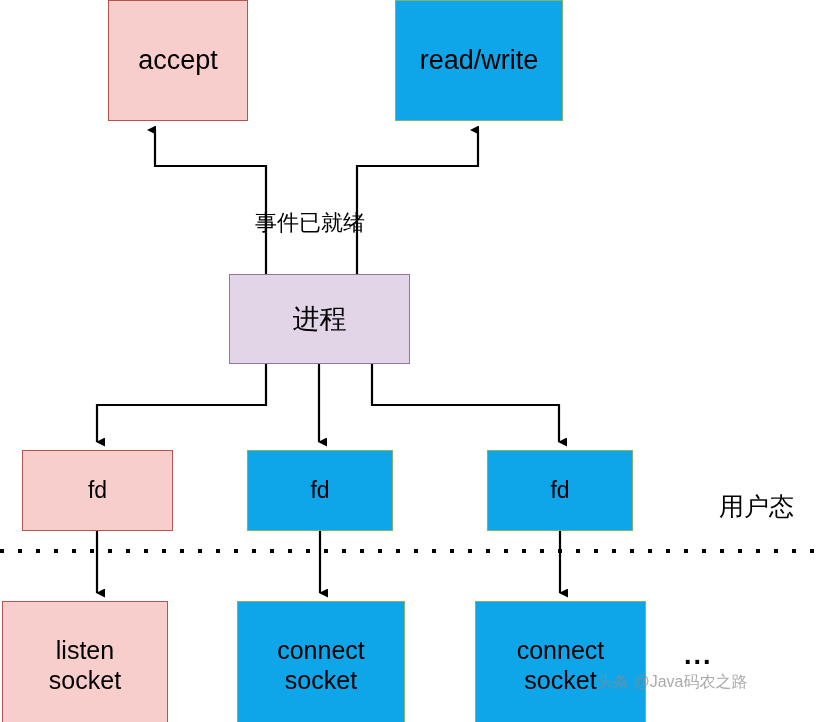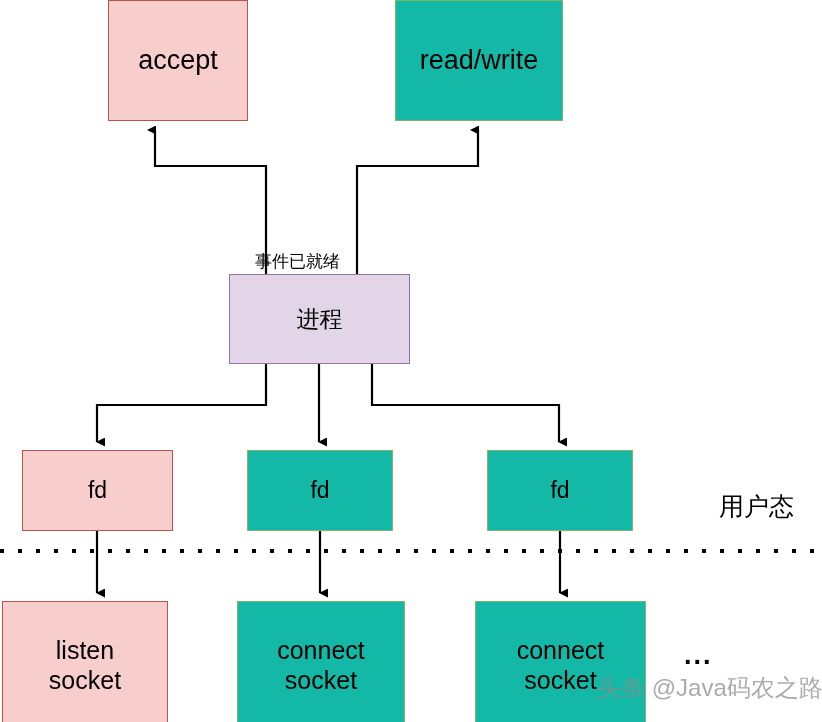--- a/index.html
+++ b/index.html
@@ -23,54 +23,54 @@
     border: 1.4px solid #000;
     display: flex;
     align-items: center;
     justify-content: center;
     text-align: center;
     color: #000000;
     line-height: 1.22;
     white-space: pre-line;
   }
   .node.pink   { background: #f8cecc; border-color: #b85450; }
-  .node.green  { background: #14b8a6; border-color: #82b366; }
+  .node.green  { background: #0ea5e9; border-color: #82b366; }
   .node.purple { background: #e1d5e7; border-color: #9673a6; }
 
   .n-accept     { left: 72px;  top: 0px;   width: 140px; height: 121px; font-size: 27px; margin-left: 36px; }
   .n-readwrite  { left: 395px; top: 0px;   width: 168px; height: 121px; font-size: 27px; }
-  .n-process    { left: 229px; top: 274px; width: 181px; height: 90px;  font-size: 23px; }
+  .n-process    { left: 229px; top: 274px; width: 181px; height: 90px;  font-size: 27px; }
   .n-fd1        { left: 22px;  top: 450px; width: 151px; height: 81px;  font-size: 23px; }
   .n-fd2        { left: 247px; top: 450px; width: 146px; height: 81px;  font-size: 23px; }
   .n-fd3        { left: 487px; top: 450px; width: 146px; height: 81px;  font-size: 23px; }
   .n-listen     { left: 2px;   top: 601px; width: 166px; height: 128px; font-size: 25px; }
   .n-conn2      { left: 237px; top: 601px; width: 168px; height: 128px; font-size: 25px; }
   .n-conn3      { left: 475px; top: 601px; width: 171px; height: 128px; font-size: 25px; }
 
   .edge-layer {
     position: absolute;
     left: 0; top: 0;
     width: 822px;
     height: 722px;
     pointer-events: none;
   }
   .label {
     position: absolute;
     color: #000000;
     white-space: nowrap;
   }
-  .lbl-event   { left: 255px; top: 208px; font-size: 17px; margin-top: 42px; }
+  .lbl-event   { left: 255px; top: 208px; font-size: 22px; }
   .lbl-user    { left: 705px; top: 490px; font-size: 25px; margin-left: 14px; }
   .lbl-kernel  { left: 705px; top: 572px; font-size: 25px; }
   .lbl-ellipsis{ left: 684px; top: 640px; font-size: 27px; letter-spacing: 2px; font-weight: 700; }
   .watermark {
     position: absolute;
     left: 597px;
     top: 672px;
-    font-size: 24px;
+    font-size: 16px;
     color: #8b8b8b;
     opacity: 0.72;
     white-space: nowrap;
   }
 </style>
 </head>
 <body>
 
 <div id="canvas">
 

